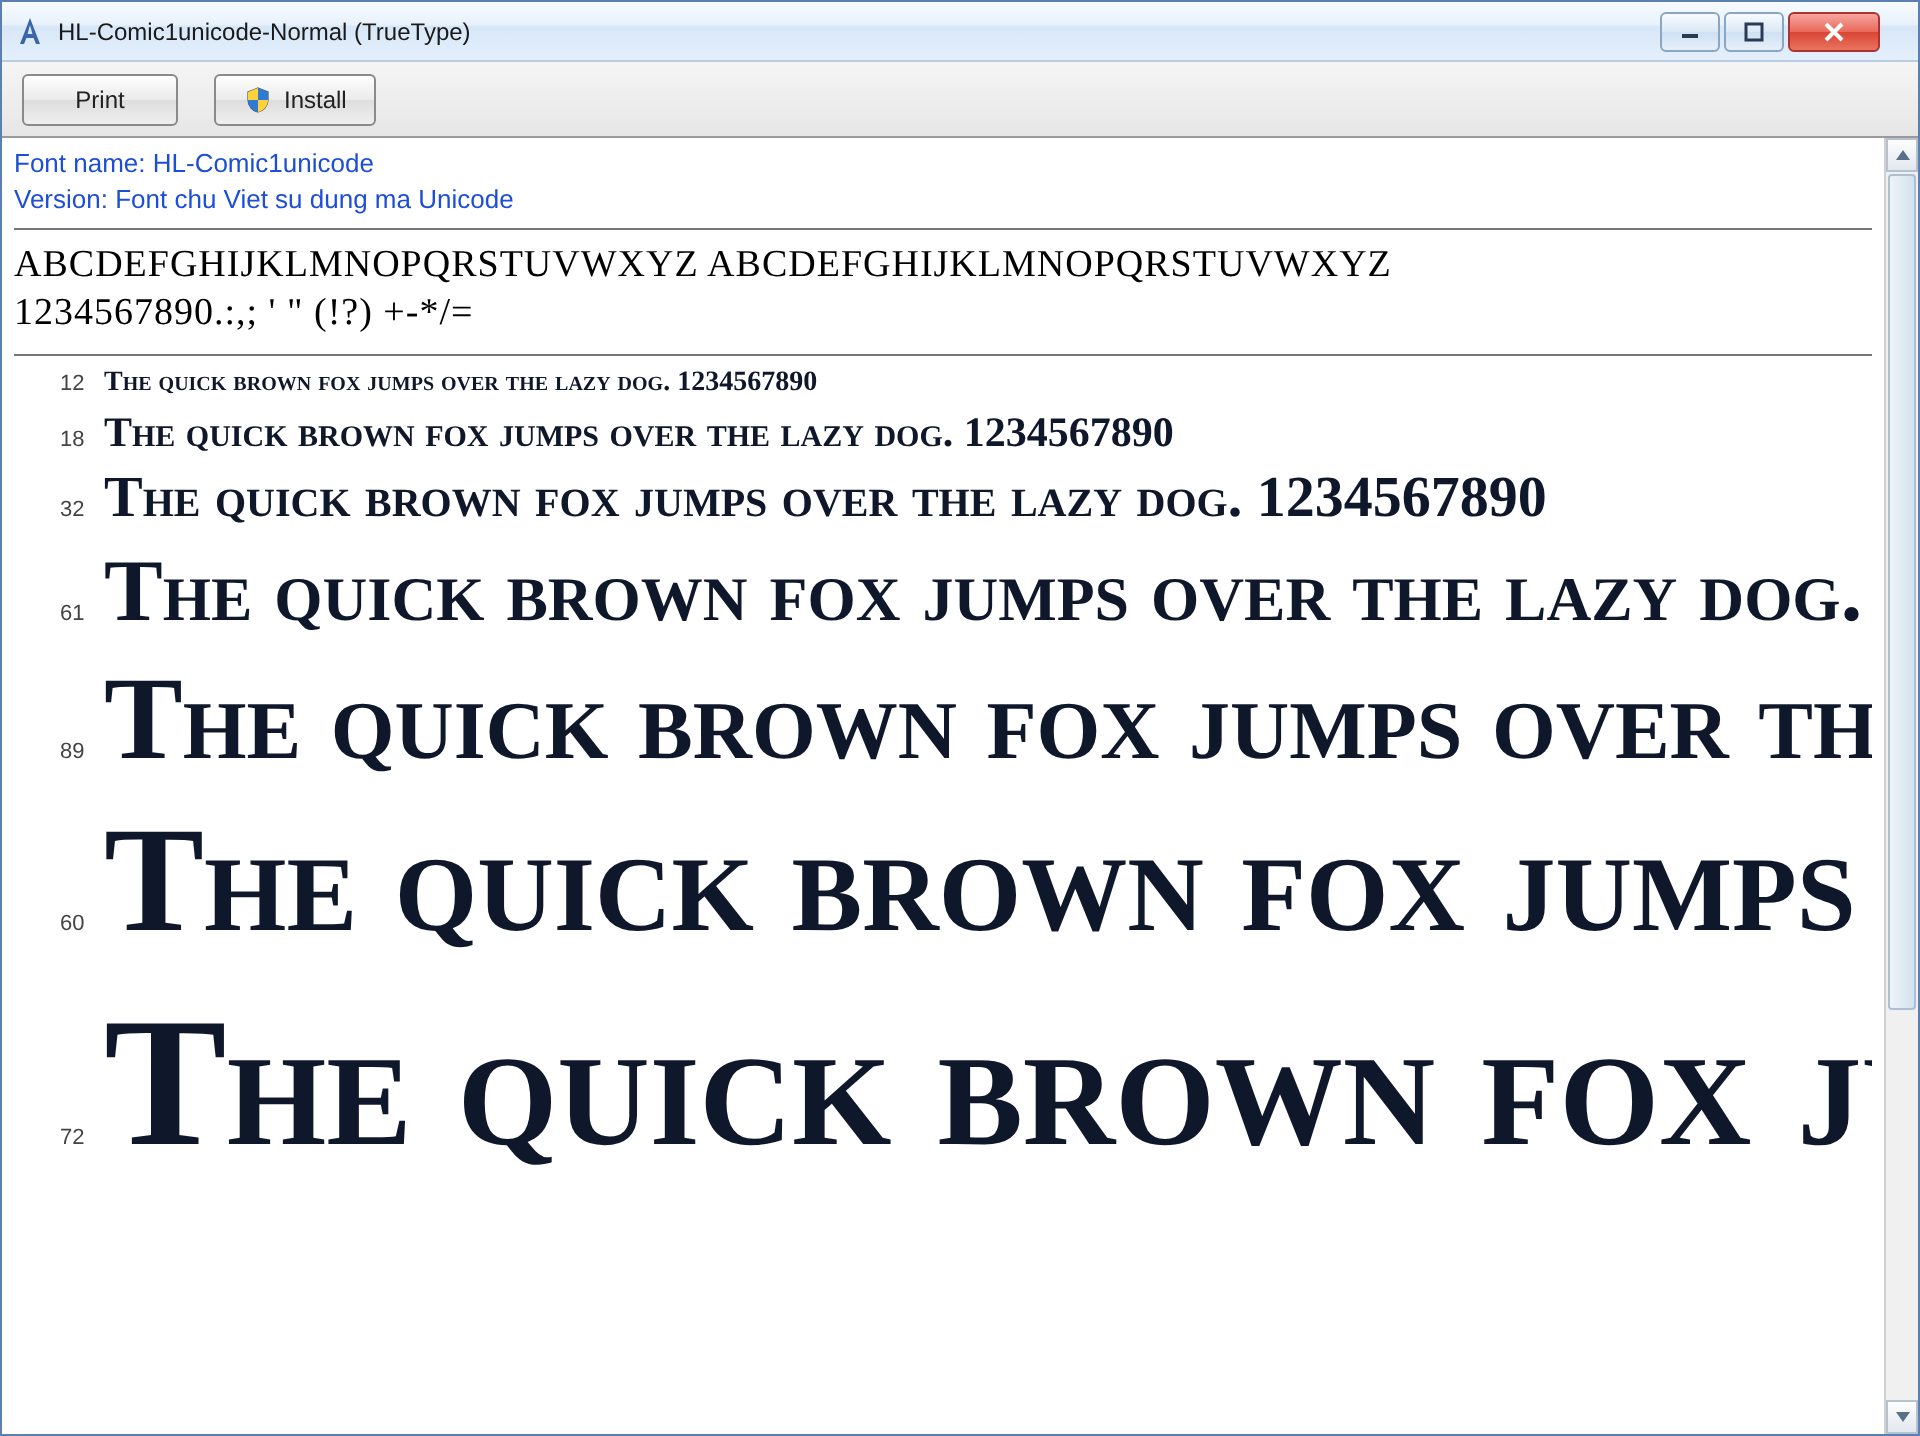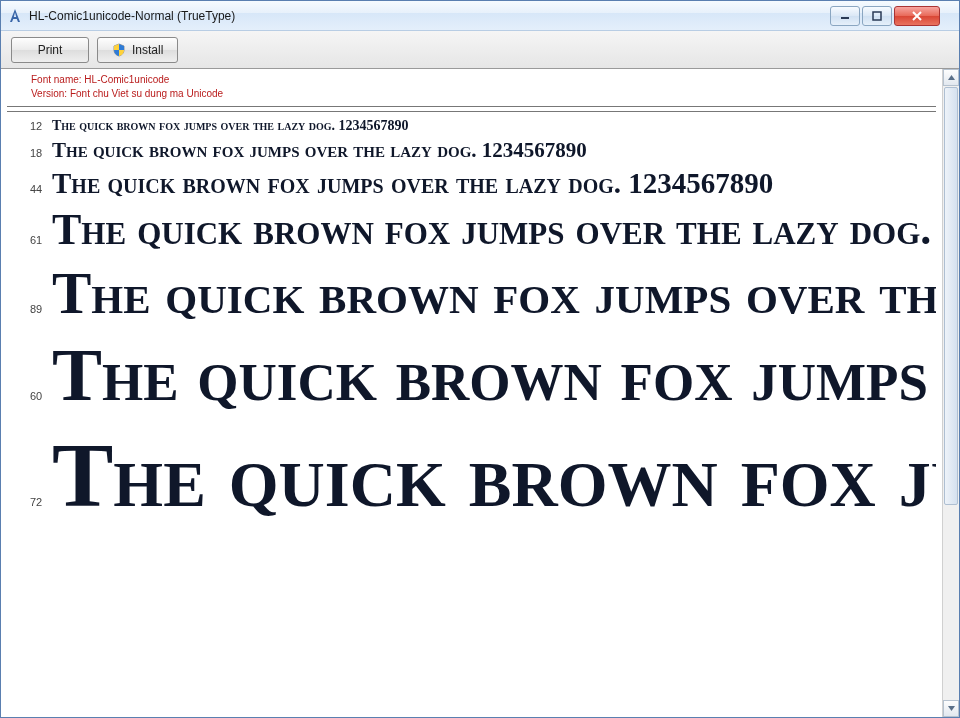--- a/index.html
+++ b/index.html
@@ -55,21 +55,21 @@
     background: linear-gradient(to bottom,#f7a5a0,#e86a59 49%,#d94534 50%,#e9735f);
     border-color: #a33;
   }
   .win-btn svg { display:block; }
   .toolbar {
     height: 38px;
     background: linear-gradient(to bottom,#f5f5f5,#e6e6e6);
     border-bottom: 1px solid #9a9a9a;
     display: flex; align-items: center;
     padding: 0 10px;
-    gap: 8px;
+    gap: 18px;
   }
   .tb-btn {
     height: 26px;
     min-width: 78px;
     padding: 0 14px;
     border: 1px solid #8a8a8a;
     border-radius: 3px;
     background: linear-gradient(to bottom,#fefefe,#ebebeb 49%,#dddddd 50%,#efefef);
     display: inline-flex; align-items: center; justify-content: center;
     gap: 6px;
@@ -102,21 +102,21 @@
     background: linear-gradient(to bottom,#fdfdfd,#e2e8ef);
     border: 1px solid #b6c2cf;
     display:flex;align-items:center;justify-content:center;
   }
   .sb-track { flex:1; background:#f0f0f0; position:relative; }
   .sb-thumb {
     position:absolute; left:1px; right:1px; top:1px; height:68%;
     background: linear-gradient(to right,#eef3f9,#d5e1ef);
     border:1px solid #aebfd2; border-radius:2px;
   }
-  .meta { font-size: 10px; color:#b91c1c; line-height:1.35; padding-bottom:2px;margin-left:24px;}
+  .meta { font-size: 13px; color:#1d4ed8; line-height:1.35; padding-bottom:2px;}
   .hr { border:none; border-top:1px solid #777; margin:4px 0; }
   .alpha-block { padding: 2px 0 4px 0; }
   .alpha-line {
     font-family: "Comic Sans MS","Chalkboard SE",cursive;
     font-size: 19px;
     letter-spacing: 0.5px;
     line-height:1.25;
     color:#000;
     white-space: nowrap;
   }
@@ -181,32 +181,36 @@
     </div>
   </div>
 
   <div class="content-wrap">
     <div class="content">
       <div class="meta">
         <div>Font name: HL-Comic1unicode</div>
         <div>Version: Font chu Viet su dung ma Unicode</div>
       </div>
       <hr class="hr">
+      <div class="alpha-block">
+        <div class="alpha-line">ABCDEFGHIJKLMNOPQRSTUVWXYZ ABCDEFGHIJKLMNOPQRSTUVWXYZ</div>
+        <div class="alpha-line">1234567890.:,; ' " (!?) +-*/=</div>
+      </div>
       <hr class="hr">
       <div class="samples" id="samples">
           <div class="sample-row">
             <span class="size-label">12</span>
             <span class="sample-text" style="font-size: 14px;">The quick brown fox jumps over the lazy dog. 1234567890</span>
           </div>
           <div class="sample-row">
             <span class="size-label">18</span>
             <span class="sample-text" style="font-size: 21px;">The quick brown fox jumps over the lazy dog. 1234567890</span>
           </div>
           <div class="sample-row">
-            <span class="size-label">44</span>
+            <span class="size-label">32</span>
             <span class="sample-text" style="font-size: 29px;">The quick brown fox jumps over the lazy dog. 1234567890</span>
           </div>
           <div class="sample-row">
             <span class="size-label">61</span>
             <span class="sample-text" style="font-size: 44px;">The quick brown fox jumps over the lazy dog. 1234567890</span>
           </div>
           <div class="sample-row">
             <span class="size-label">89</span>
             <span class="sample-text" style="font-size: 59px;">The quick brown fox jumps over the lazy dog. 1234567890</span>
           </div>

